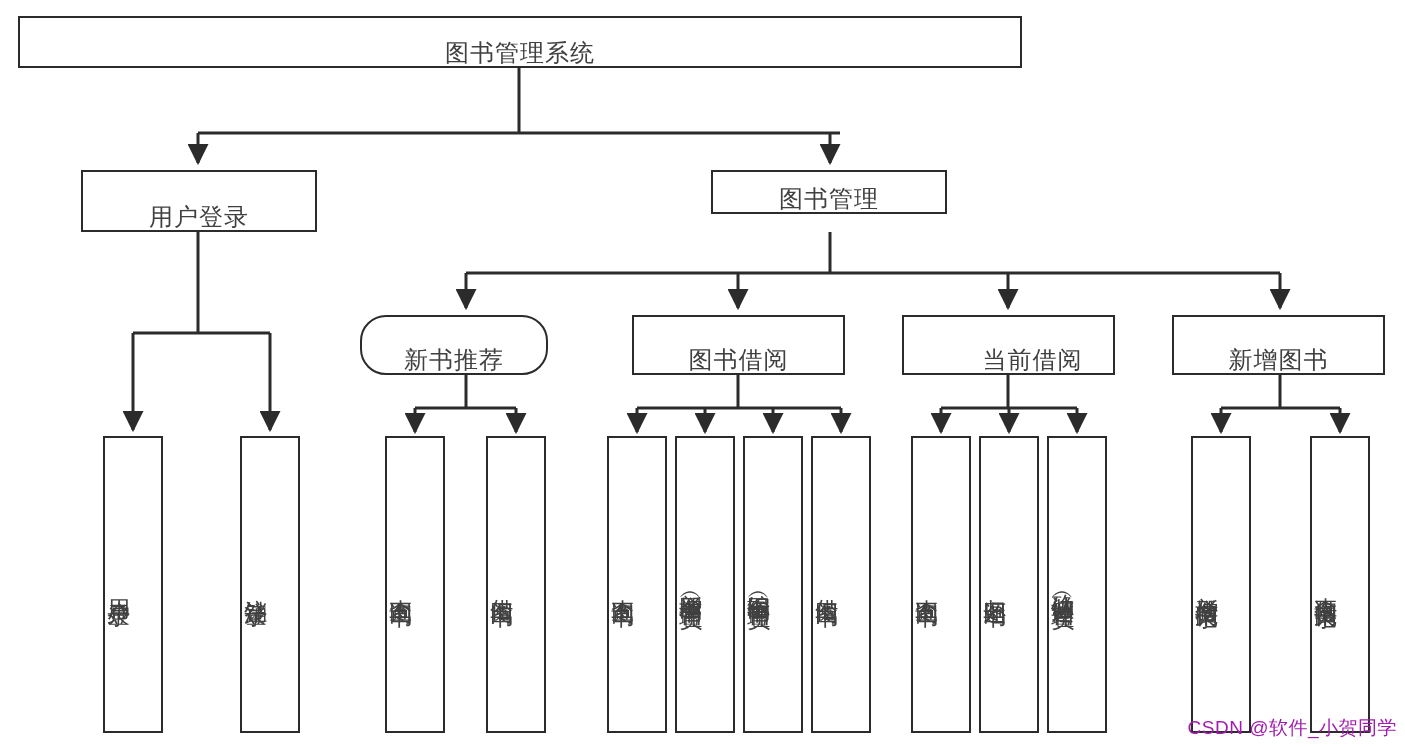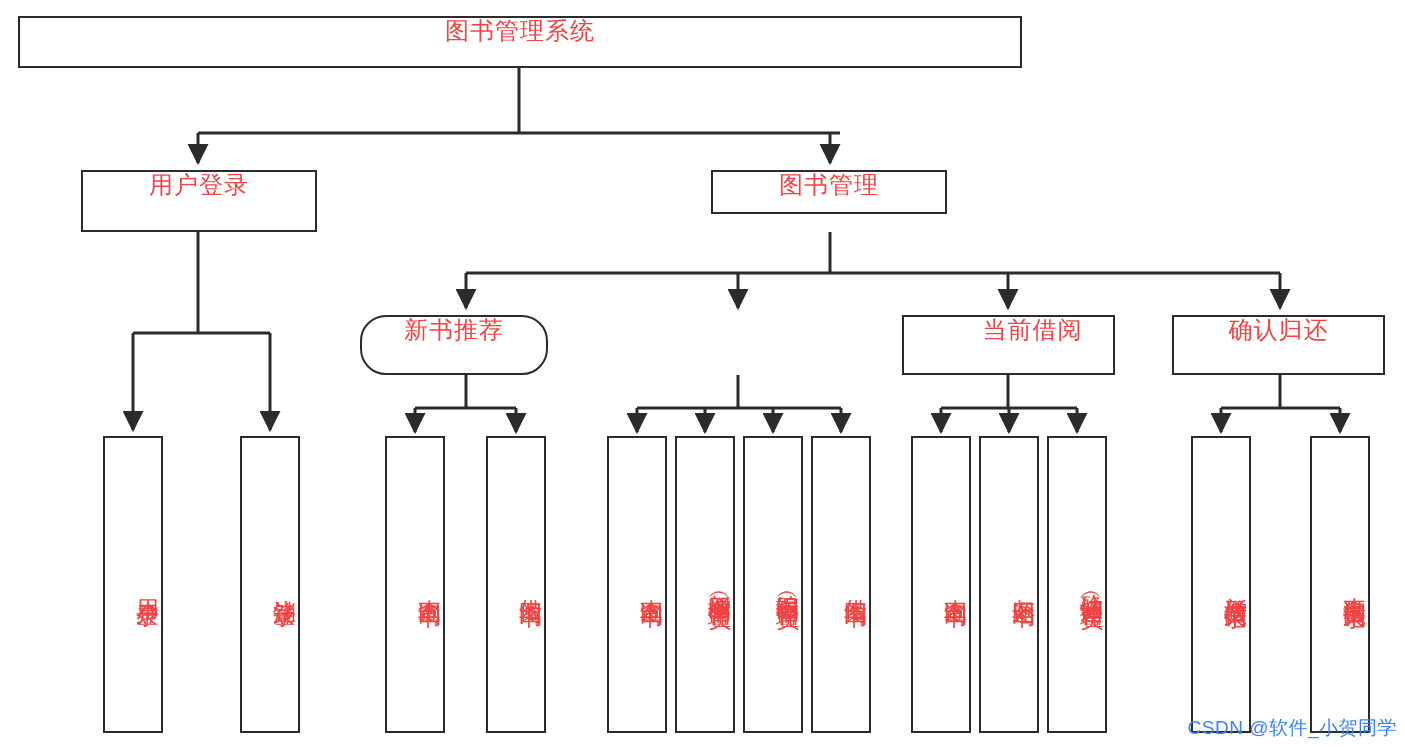--- a/index.html
+++ b/index.html
@@ -23,23 +23,23 @@
     top: 0;
     width: 1405px;
     height: 747px;
   }
   .node {
     position: absolute;
     box-sizing: border-box;
     border: 2.5px solid #2b2b2b;
     background: #ffffff;
     display: flex;
-    align-items: flex-start;
+    align-items: flex-end;
     justify-content: center;
-    color: #ef4444;
+    color: #404040;
     z-index: 2;
   }
   .node.horiz {
     font-size: 24px;
     letter-spacing: 1px;
     line-height: 1.1;
   }
   .node.vert {
     writing-mode: vertical-rl;
     text-orientation: upright;
@@ -52,21 +52,21 @@
     writing-mode: vertical-rl;
     text-orientation: upright;
     white-space: nowrap;
     display: block;
   }
   .watermark {
     position: absolute;
     right: 8px;
     bottom: 6px;
     font-size: 19px;
-    color: #3b82f6;
+    color: #a21caf;
     z-index: 5;
     white-space: nowrap;
     letter-spacing: 0.5px;
   }
 </style>
 </head>
 <body>
 
 <div id="canvas">
 
@@ -127,25 +127,28 @@
   <div class="node horiz" style="left:81px; top:170px; width:236px; height:62px;">
     <span>用户登录</span>
   </div>
   <div class="node horiz" style="left:711px; top:170px; width:236px; height:44px;">
     <span>图书管理</span>
   </div>
 
   <div class="node horiz" style="left:360px; top:315px; width:188px; height:60px;border-radius:26px;">
     <span>新书推荐</span>
   </div>
+  <div class="node horiz" style="left:632px; top:315px; width:213px; height:60px;">
+    <span>图书借阅</span>
+  </div>
   <div class="node horiz" style="left:902px; top:315px; width:213px; height:60px;padding-left:48px;">
     <span>当前借阅</span>
   </div>
   <div class="node horiz" style="left:1172px; top:315px; width:213px; height:60px;">
-    <span>确认归还</span>
+    <span>新增图书</span>
   </div>
 
   <div class="node vert" style="left:103px; top:436px; width:60px; height:297px;">
     <span class="vtext">用户登录</span>
   </div>
   <div class="node vert" style="left:240px; top:436px; width:60px; height:297px;">
     <span class="vtext">注销登录</span>
   </div>
 
   <div class="node vert" style="left:385px; top:436px; width:60px; height:297px;">

